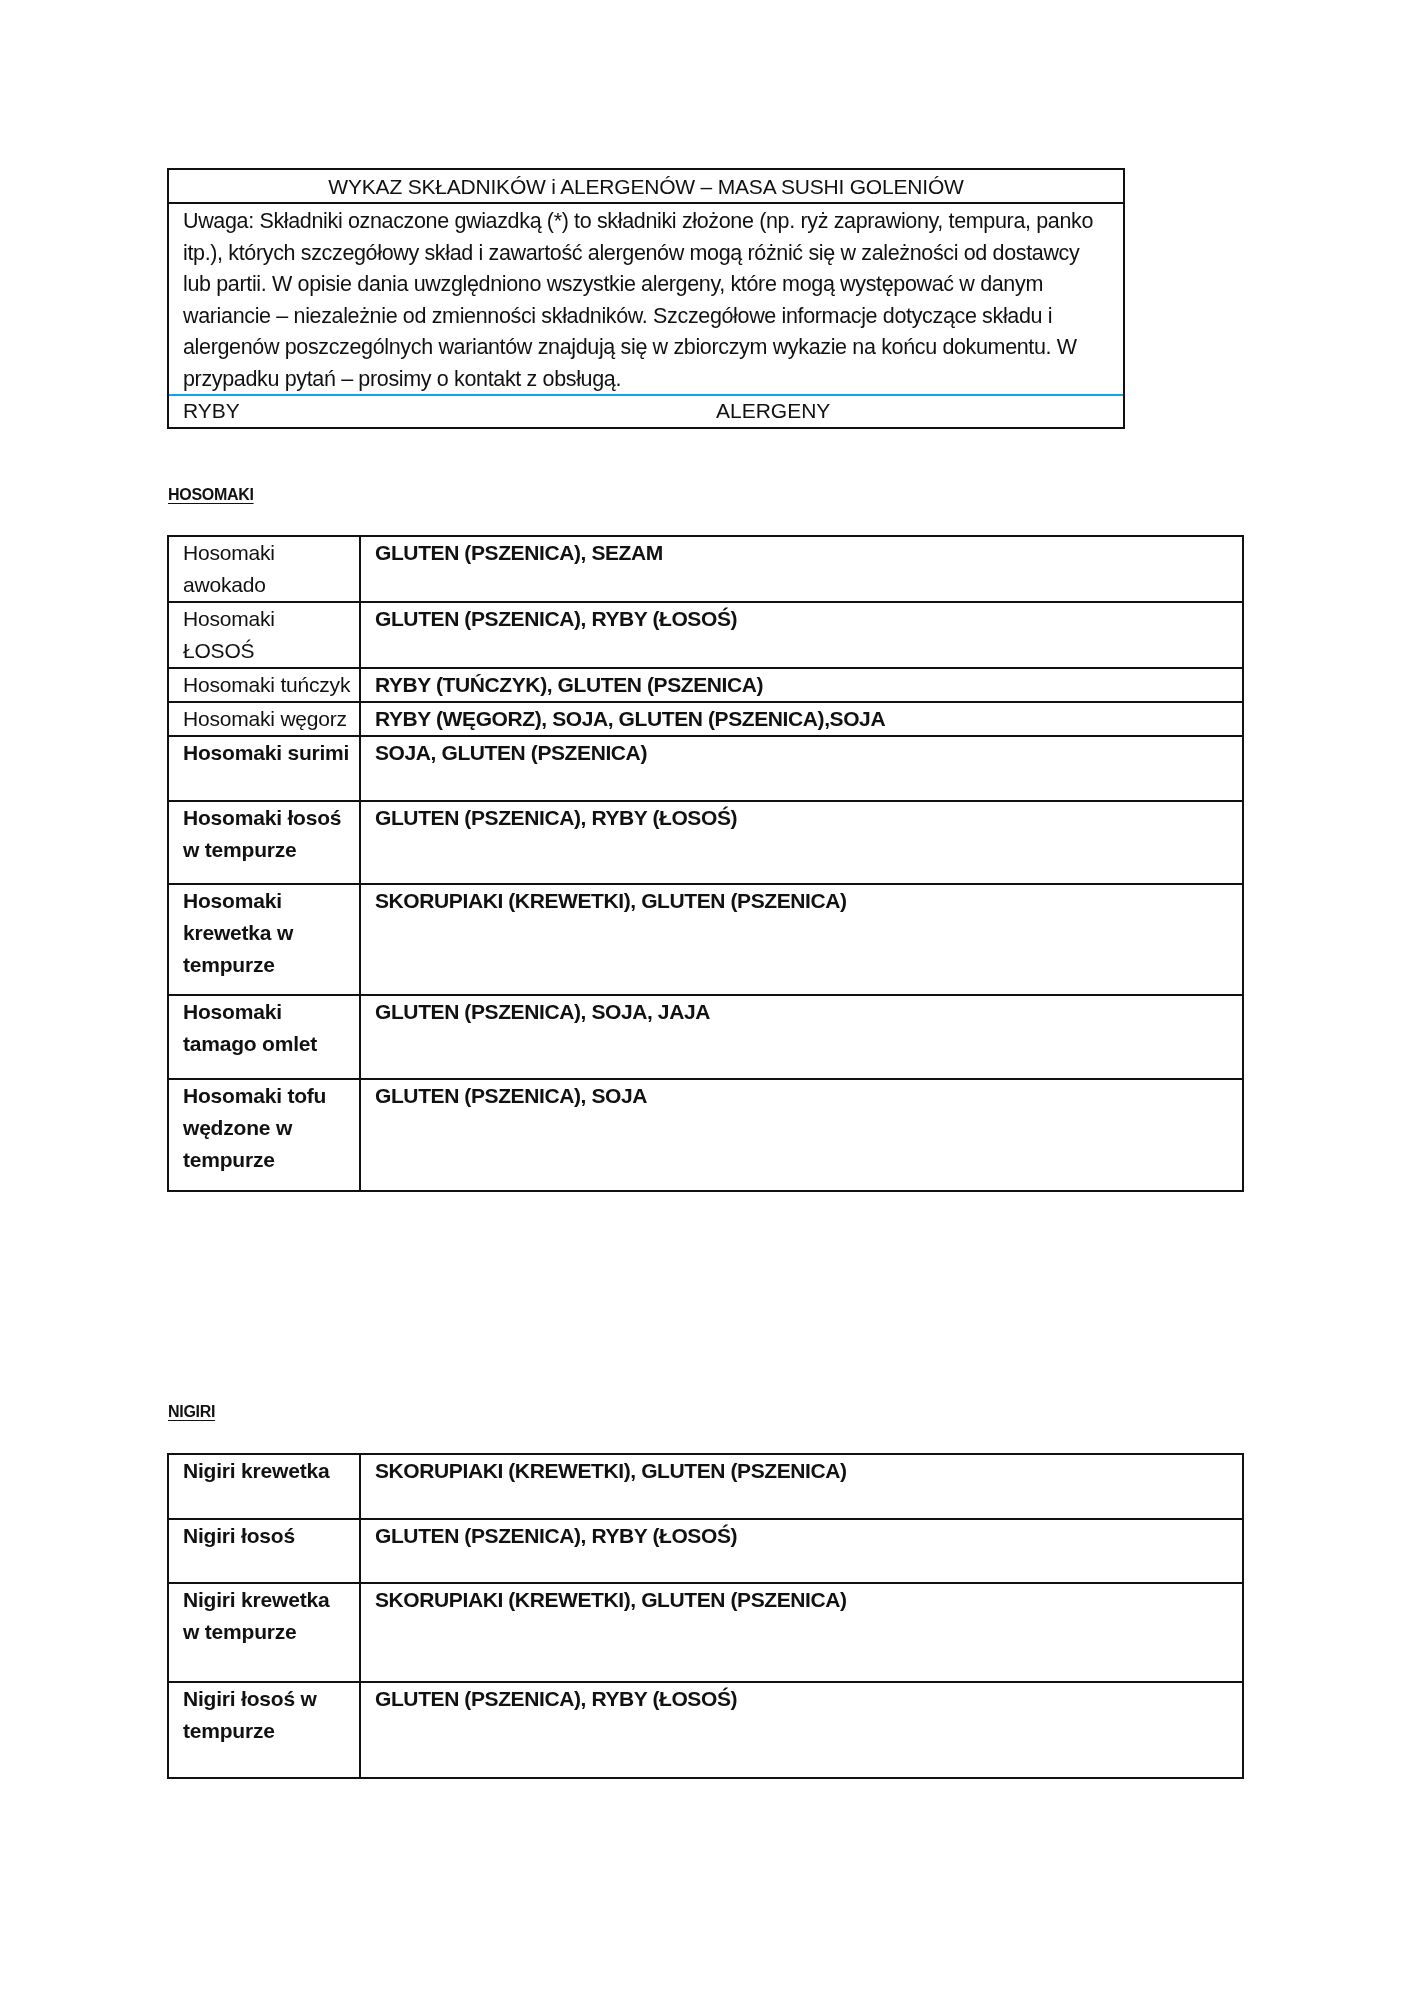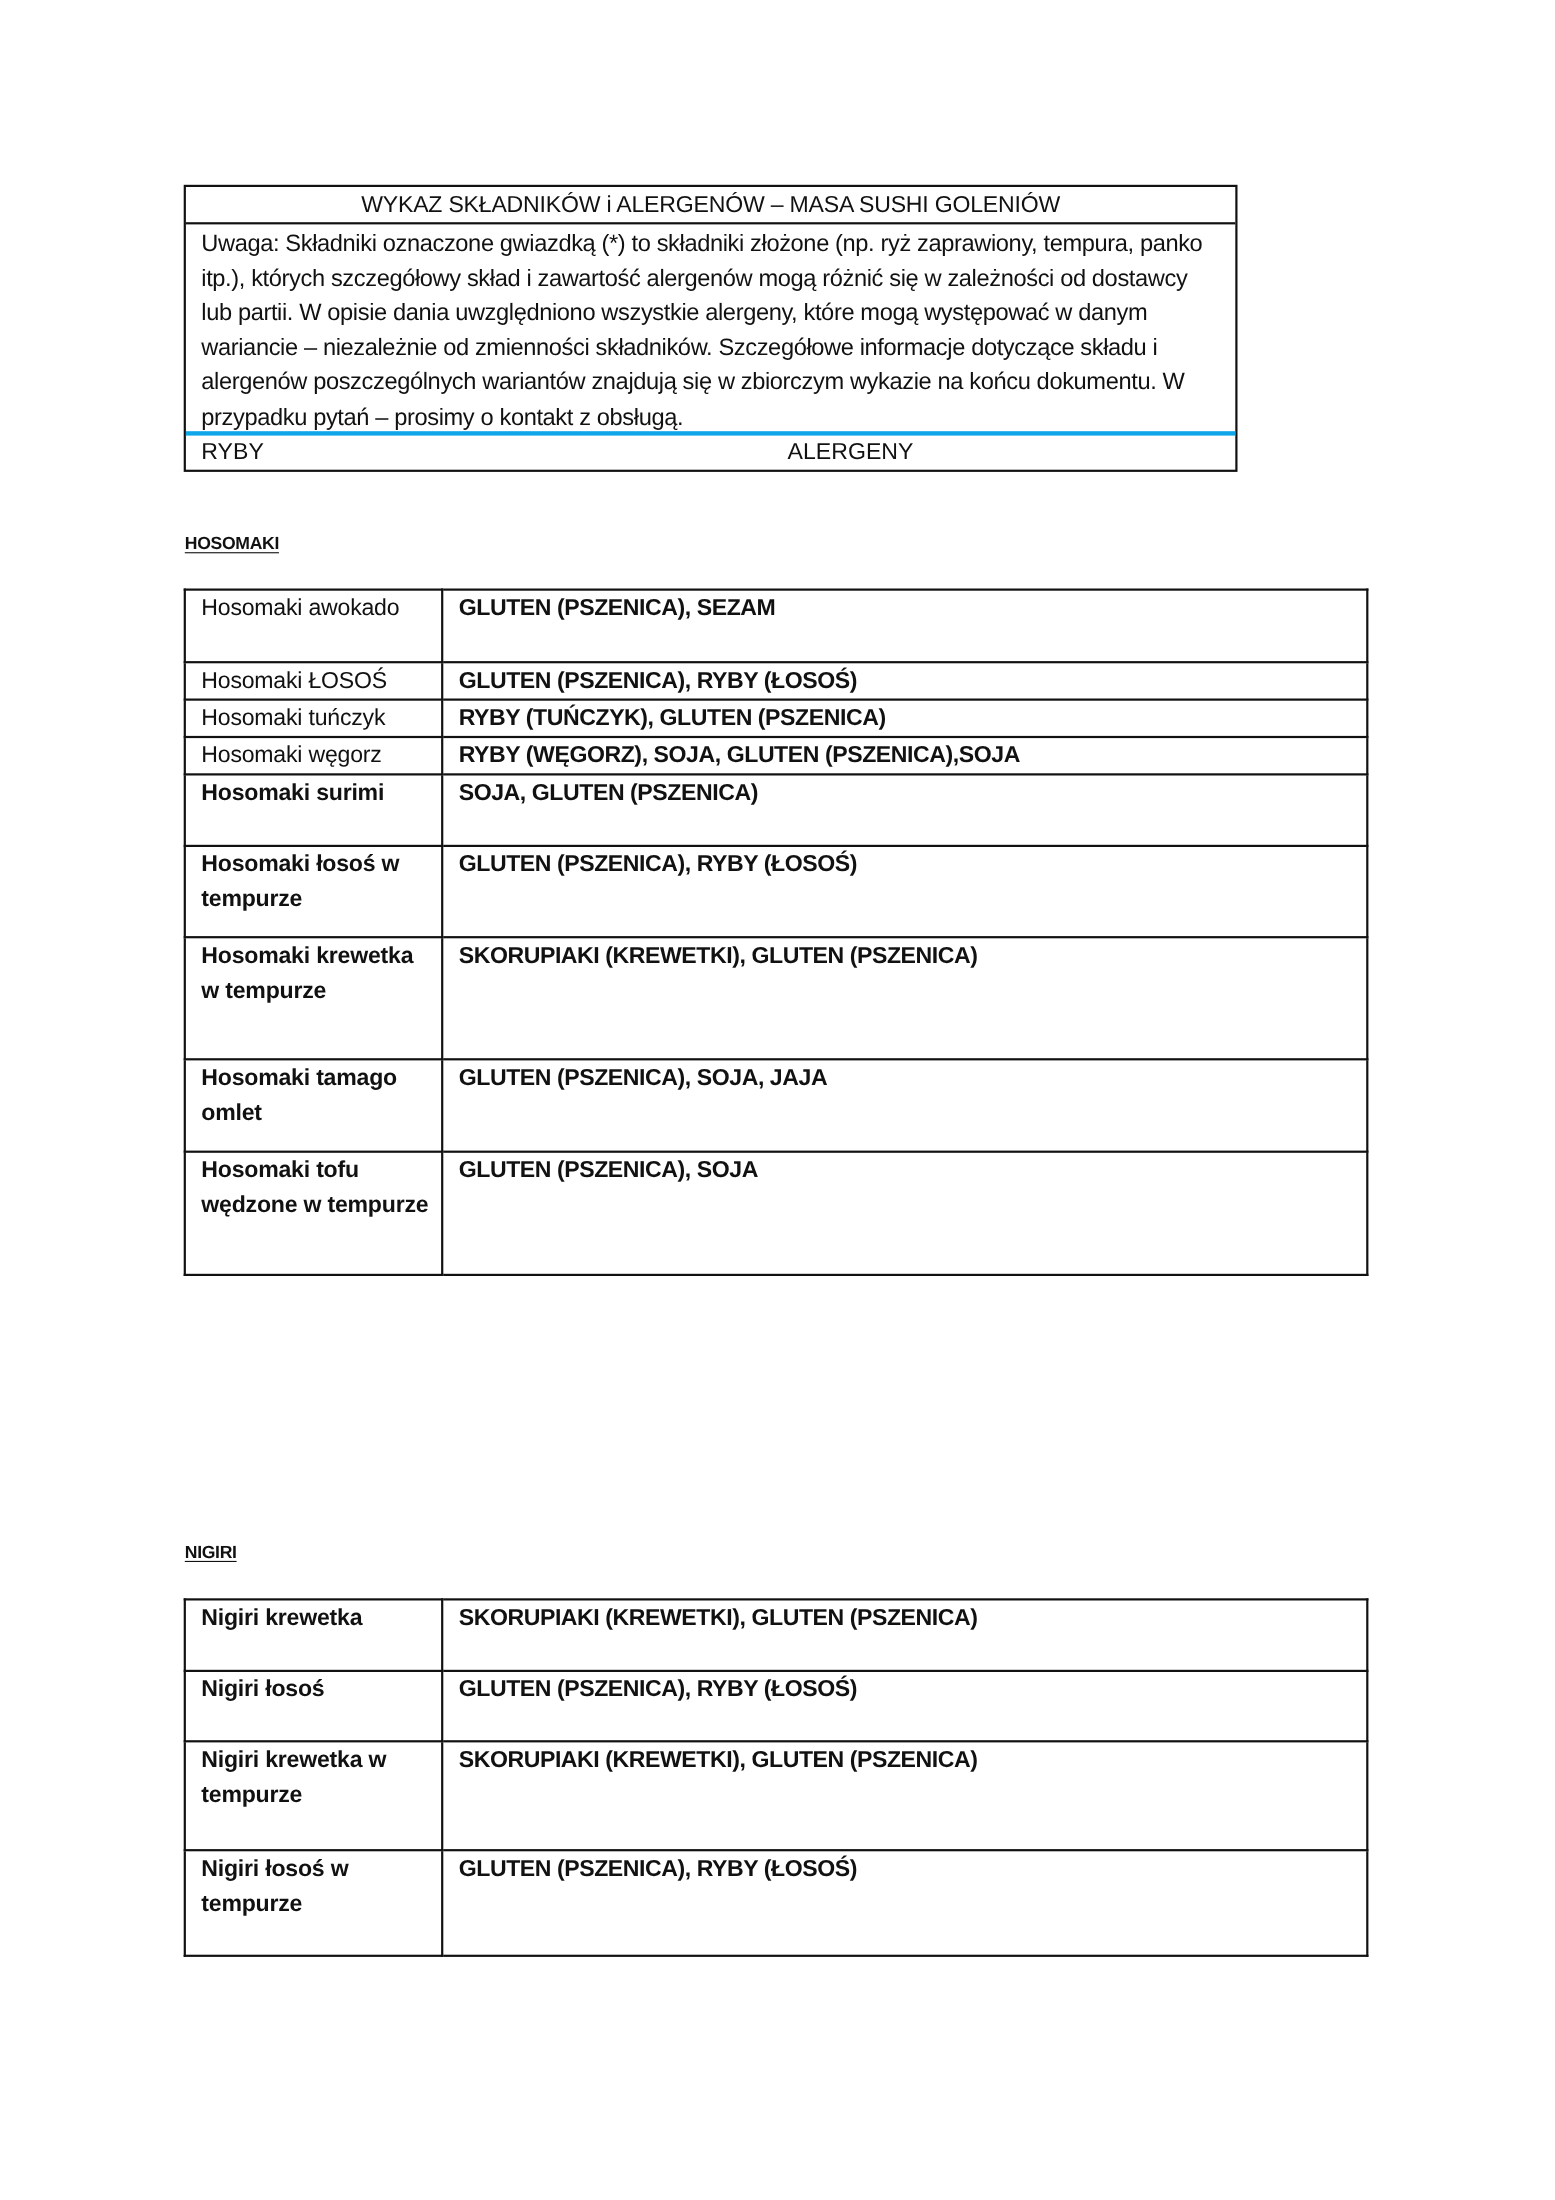--- a/index.html
+++ b/index.html
@@ -14,21 +14,21 @@
       position: absolute; left: 167px; top: 168px; width: 958px;
       border: 2px solid #111; box-sizing: border-box;
     }
     .hdr-title {
       height: 34px; line-height: 33px; text-align: center;
       font-size: 21px; letter-spacing: -0.2px;
       border-bottom: 2px solid #111; box-sizing: border-box;
     }
     .hdr-note {
       padding: 2px 14px 2px 14px; font-size: 21.5px; line-height: 31.5px;
-      letter-spacing: -0.35px; border-bottom: 4px solid #0ea5e9; box-sizing: border-box;
+      letter-spacing: -0.35px; border-bottom: 2px solid #0ea5e9; box-sizing: border-box;
       height: 192px;
     }
     .hdr-cols {
       position: relative; height: 31px; line-height: 30px; font-size: 21px;
     }
     .hdr-cols .c1 { position: absolute; left: 14px; top: 0; }
     .hdr-cols .c2 { position: absolute; left: 547px; top: 0; }
 
     
     .section-title {
@@ -38,21 +38,21 @@
 
     
     .atable {
       position: absolute; left: 167px; width: 1077px;
       border-collapse: collapse; table-layout: fixed;
     }
     .atable td {
       border: 2px solid #111; vertical-align: top; padding: 0;
       font-size: 21px; line-height: 32px; box-sizing: border-box;
     }
-    .atable td.name { width: 234px; padding: 0 8px 0 14px; letter-spacing: -0.2px; }
+    .atable td.name { width: 192px; padding: 0 8px 0 14px; letter-spacing: -0.2px; }
     .atable td.name.bold { font-weight: bold; }
     .atable td.allergens { padding: 0 14px 0 14px; font-weight: bold; letter-spacing: -0.4px; white-space: pre-wrap; }
   </style>
 </head>
 <body>
 
 <div class="page">
 
   <div class="hdr">
     <div class="hdr-title">WYKAZ SKŁADNIKÓW i ALERGENÓW – MASA  SUSHI GOLENIÓW</div>

